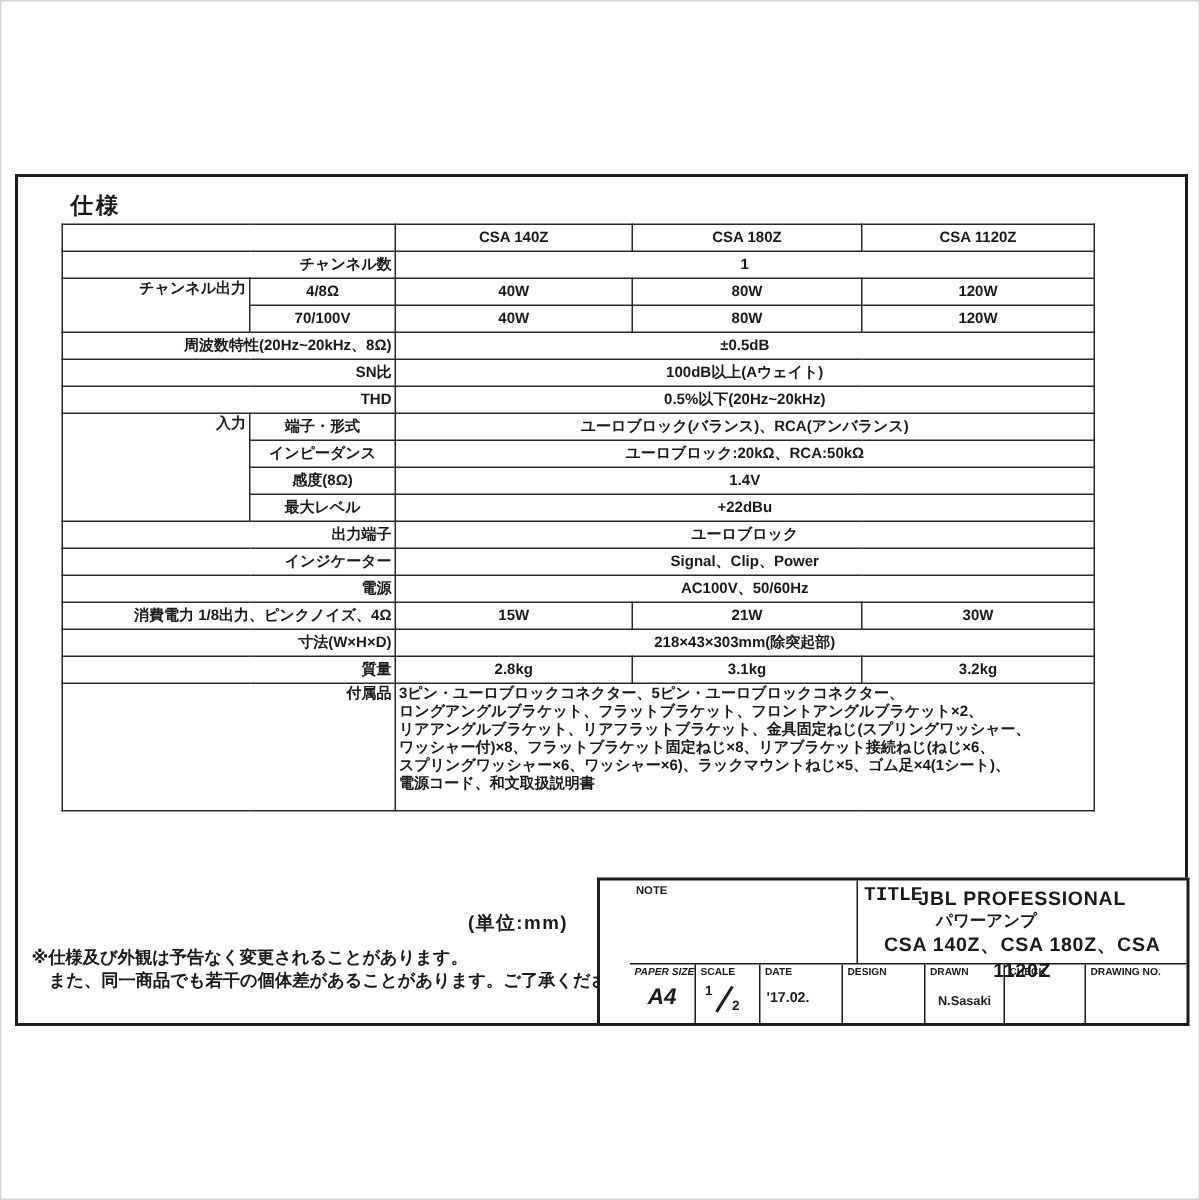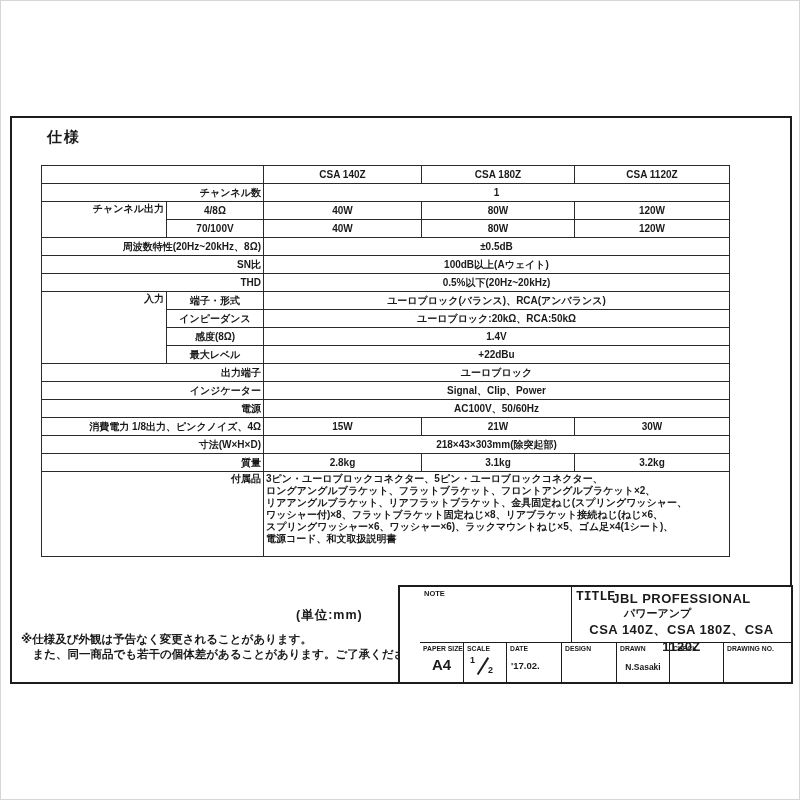--- a/index.html
+++ b/index.html
@@ -11,21 +11,21 @@
   }
   .frame{
     position:absolute;left:9px;top:115px;width:782px;height:568px;
     border:2px solid #1c1c1c;box-sizing:border-box;background:#fff;
   }
   .spec-heading{
     position:absolute;left:46px;top:127px;font-size:15px;font-weight:bold;
     letter-spacing:2px;
   }
   table.spec{
-    position:absolute;left:40px;top:164px;width:688px;
+    position:absolute;left:40px;top:148px;width:688px;
     border-collapse:collapse;table-layout:fixed;
   }
   table.spec td{
     border:1px solid #2a2a2a;font-size:10px;font-weight:bold;
     height:15px;line-height:12px;padding:1px 2px;overflow:hidden;
     white-space:nowrap;
   }
   td.lbl{text-align:right;padding-left:5px;}
   td.sub{text-align:center;padding-left:5px;}
   td.val{text-align:center;}
@@ -54,40 +54,40 @@
   .tb-title .l3{text-align:center;font-size:13px;font-weight:bold;letter-spacing:0.5px;}
   .tb-bottom{display:flex;height:40px;border-top:1.5px solid #1c1c1c;box-sizing:border-box;}
   .tb-cell{
     position:relative;border-right:1px solid #1c1c1c;box-sizing:border-box;
     font-weight:bold;
   }
   .tb-cell:last-child{border-right:none;}
   .tb-cell .cap{
     position:absolute;left:3px;top:2px;font-size:6.8px;white-space:nowrap;
   }
-  .c-paper{width:44px;}
+  .c-paper{width:44px;font-style:italic;}
   .c-scale{width:43px;}
   .c-date{width:55px;}
   .c-design{width:55px;}
   .c-drawn{width:53px;}
   .c-check{width:54px;}
   .c-dno{flex:1;}
   .v-paper{position:absolute;left:0;right:0;top:13px;text-align:center;font-size:15px;}
   .v-date{position:absolute;left:4px;top:17px;font-size:9.5px;}
   .v-drawn{position:absolute;left:0;right:0;top:19px;text-align:center;font-size:8.5px;}
   .scale-frac{position:absolute;left:0;top:10px;width:100%;height:30px;}
   .scale-frac .n{position:absolute;left:6px;top:2px;font-size:9px;}
   .scale-frac .bar{
     position:absolute;left:10px;top:3px;width:1.6px;height:20px;
     background:#1c1c1c;transform:rotate(32deg);transform-origin:center;
     margin-left:8px;
   }
   .scale-frac .d{position:absolute;left:24px;top:12px;font-size:9px;}
   .unit-note{
-    position:absolute;left:295px;top:606px;font-size:12.5px;font-weight:bold;
+    position:absolute;left:311px;top:606px;font-size:12.5px;font-weight:bold;
     letter-spacing:1px;
   }
   .disclaimer{
     position:absolute;left:20px;top:631px;font-size:11.5px;font-weight:bold;
     line-height:14.5px;white-space:pre;
   }
   .disclaimer div{white-space:pre;}
 </style>
 </head>
 <body>

